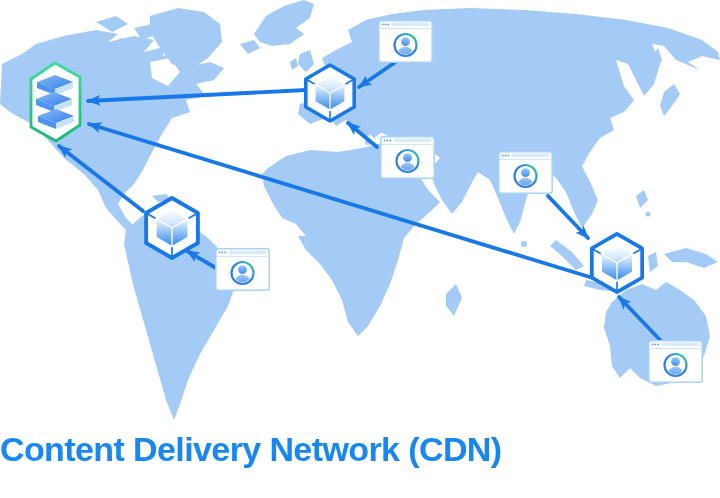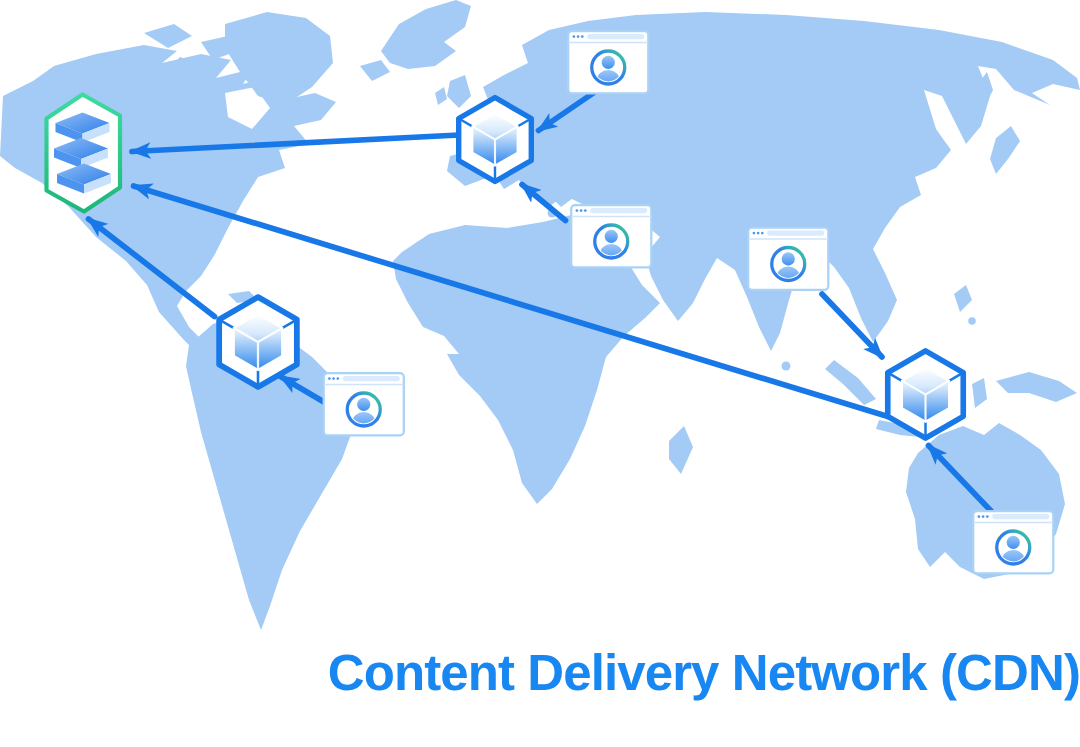--- a/index.html
+++ b/index.html
@@ -1,19 +1,19 @@
 <!DOCTYPE html>
 <html><head>
 <meta charset="utf-8">
 <style>
   html,body{margin:0;padding:0;background:#fff;}
   .stage{position:relative;width:720px;height:498px;background:#ffffff;overflow:hidden;
          font-family:"Liberation Sans",sans-serif;}
   .map-svg{position:absolute;left:0;top:0;}
-  .title{position:absolute;left:0;top:430px;width:720px;text-align:right;
+  .title{position:absolute;left:0;top:430px;width:720px;text-align:left;
          font-family:"Liberation Sans",sans-serif;
          font-weight:bold;font-size:34px;letter-spacing:-0.6px;color:#1887F2;}
 </style>
 </head>
 <body>
 
 <div class="stage">
 
 <svg class="map-svg" width="720" height="498" viewBox="0 0 720 498">
   <defs>

